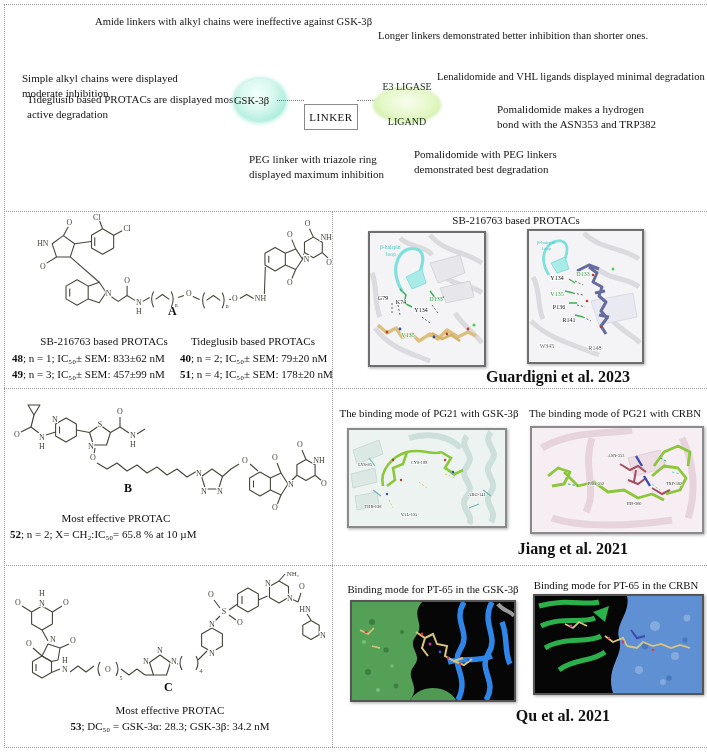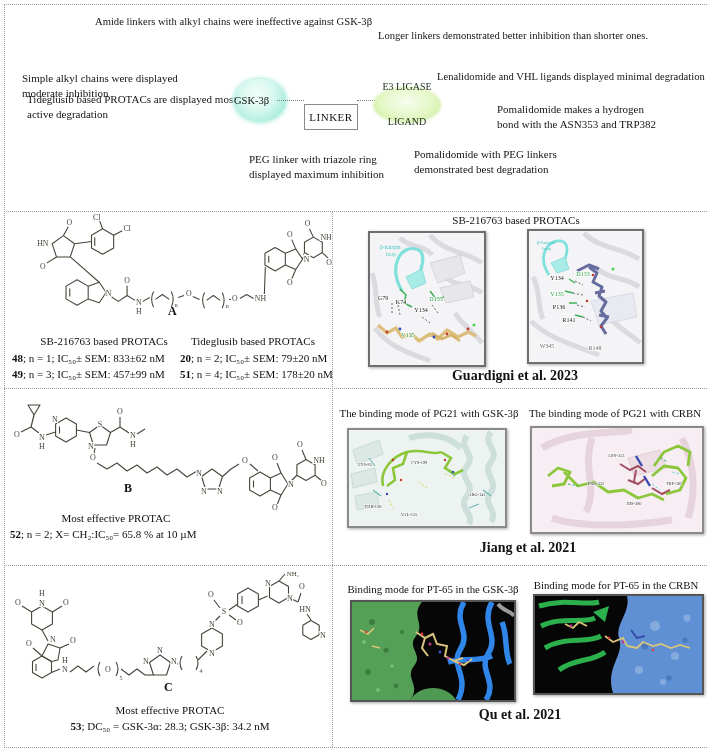--- a/index.html
+++ b/index.html
@@ -7,21 +7,21 @@
        font-family:"Liberation Serif","DejaVu Serif",serif;color:#111;padding-left:8px;}
   .abs{position:absolute;}
   .dotted{border:1.5px dotted #9a9a9a;}
   .hline{position:absolute;left:4px;right:4px;border-top:1.5px dotted #9a9a9a;height:0;}
   .vline{position:absolute;border-left:1.5px dotted #9a9a9a;width:0;}
   .ann{position:absolute;font-size:11px;line-height:1.32;color:#141414;}
   .nowrap{white-space:nowrap;}
   .ctr{text-align:center;}
   .jst{text-align:justify;text-align-last:justify;}
   .b{font-weight:bold;}
-  .cap{position:absolute;font-weight:bold;font-size:14px;text-align:center;}
+  .cap{position:absolute;font-weight:bold;font-size:16px;text-align:right;}
   .ptitle{position:absolute;font-size:11px;text-align:center;white-space:nowrap;}
   .cmp{position:absolute;font-size:11px;white-space:nowrap;}
   .struct-letter{position:absolute;font-weight:bold;font-size:12px;}
   
   .gsk-circle{position:absolute;left:234px;top:79px;width:52px;height:43px;border-radius:50%;
       background:radial-gradient(circle at 45% 35%, #f2fffb 0%, #d9f8ef 40%, #aeeedd 72%, #8fe3cf 100%);
       box-shadow:0 0 4px 1px #a5e9d9;display:flex;align-items:center;justify-content:flex-start;
       font-size:10.5px;color:#101010;}
   .linker-box{position:absolute;left:304px;top:87px;width:52px;height:24px;border:1.5px solid #8a8a8a;
       background:#fff;display:flex;align-items:center;justify-content:center;font-size:11px;letter-spacing:.5px;margin-top:17px;}
@@ -138,21 +138,21 @@
       <text class="atom" x="300" y="26">NH</text>
       <text class="atom" x="303" y="52">O</text>
     </g>
   </svg>
   <span class="struct-letter" style="left:168px;top:304px;">A</span>
 
   <div class="ptitle" style="left:18px;top:335px;width:172px;">SB-216763 based PROTACs</div>
   <div class="cmp" style="left:12px;top:352px;"><span class="b">48</span><span>; n = 1; IC₅₀± SEM: 833±62 nM</span></div>
   <div class="cmp" style="left:12px;top:368px;"><span class="b">49</span><span>; n = 3; IC₅₀± SEM: 457±99 nM</span></div>
   <div class="ptitle" style="left:172px;top:335px;width:162px;">Tideglusib based PROTACs</div>
-  <div class="cmp" style="left:180px;top:352px;"><span class="b">20</span><span>; n = 2; IC₅₀± SEM: 79±20 nM</span></div>
+  <div class="cmp" style="left:180px;top:352px;"><span class="b">40</span><span>; n = 2; IC₅₀± SEM: 79±20 nM</span></div>
   <div class="cmp" style="left:180px;top:368px;"><span class="b">51</span><span>; n = 4; IC₅₀± SEM: 178±20 nM</span></div>
 
   <div class="ptitle" style="left:360px;top:214px;width:312px;">SB-216763 based PROTACs</div>
 
   <svg class="pimg" style="left:368px;top:231px;" width="114" height="132" viewBox="0 0 114 132">
     <rect width="114" height="132" fill="#f4f4f6"></rect>
     <g stroke="#d9d9de" stroke-width="5" fill="none" opacity="0.95">
       <path d="M60,2 C75,20 95,18 112,30"></path>
         <path d="M70,40 C85,55 100,50 112,60"></path>
       <path d="M5,95 C20,115 40,120 60,128"></path>

